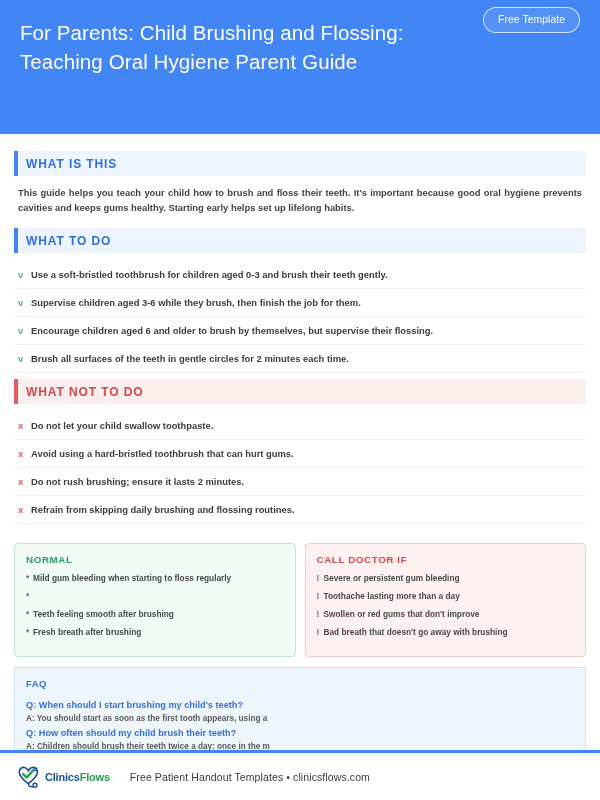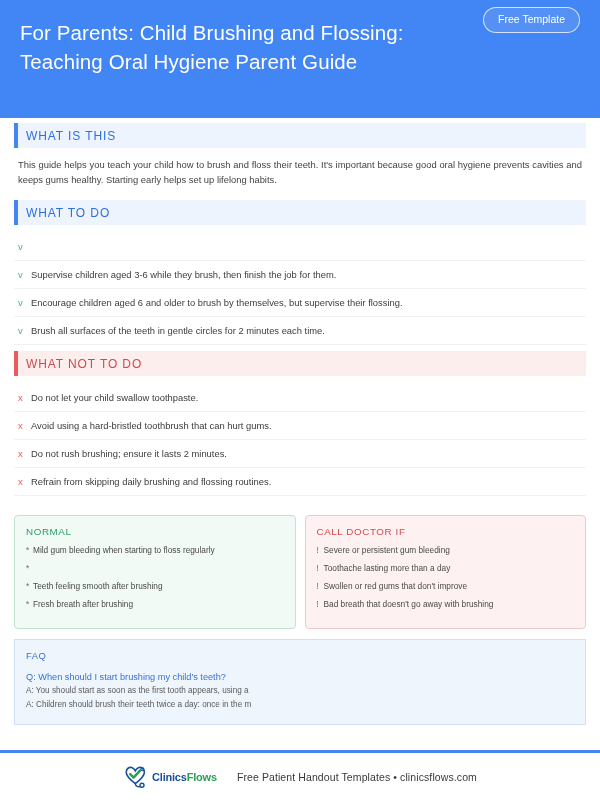--- a/index.html
+++ b/index.html
@@ -13,21 +13,21 @@
     font-family: "Liberation Sans", sans-serif;
     background: #ffffff;
     color: #333333;
     position: relative;
     overflow: hidden;
   }
 
   
   #doc-header {
     background: #4285f4;
-    height: 118px;
+    height: 134px;
     padding: 18px 20px 0 20px;
     position: relative;
   }
   #doc-title {
     color: #ffffff;
     font-size: 20.5px;
     line-height: 29px;
     font-weight: 400;
     letter-spacing: 0.1px;
     max-width: 450px;
@@ -41,21 +41,22 @@
     color: #ffffff;
     font-size: 10.5px;
     padding: 6px 14px 7px 14px;
     background: rgba(255,255,255,0.10);
     white-space: nowrap;
     line-height: 1;
   }
 
   
   #doc-body {
-    padding: 0 14px 0 14px;
+    padding: 12px 14px 0 14px;
+    font-weight: bold;
   }
 
   
   .section-bar {
     display: flex;
     align-items: center;
     height: 25px;
     margin-top: 5px;
     margin-bottom: 8px;
     font-size: 12px;
@@ -165,21 +166,21 @@
   }
 
   
   #doc-footer {
     position: absolute;
     left: 0; right: 0; bottom: 0;
     height: 50px;
     border-top: 3px solid #4285f4;
     display: flex;
     align-items: center;
-    justify-content: center;
+    justify-content: flex-start;
     padding: 0 16px;
     background: #ffffff;
   }
   #footer-logo { display: flex; align-items: center; gap: 3px; }
   #footer-logo-text { font-size: 11px; font-weight: bold; letter-spacing: -0.2px; }
   .lg-clinics { color: #1a4f9c; }
   .lg-flows   { color: #27a052; }
   #footer-note {
     font-size: 10.5px;
     color: #3a3a3a;
@@ -203,20 +204,21 @@
   </div>
   <div id="intro-text">This guide helps you teach your child how to brush and floss their teeth. It's important because good oral hygiene prevents cavities and keeps gums healthy. Starting early helps set up lifelong habits.</div>
 
   <div class="section-bar blue">
     <span class="accent"></span>
     <span>WHAT TO DO</span>
   </div>
   <div class="bullet-list">
     <div class="bullet-row">
       <span class="mark ok">v</span>
+      <span>Use a soft-bristled toothbrush for children aged 0-3 and brush their teeth gently.</span>
     </div>
     <div class="bullet-row">
       <span class="mark ok">v</span>
       <span>Supervise children aged 3-6 while they brush, then finish the job for them.</span>
     </div>
     <div class="bullet-row">
       <span class="mark ok">v</span>
       <span>Encourage children aged 6 and older to brush by themselves, but supervise their flossing.</span>
     </div>
     <div class="bullet-row">
@@ -288,20 +290,21 @@
         <span>Bad breath that doesn't go away with brushing</span>
       </div>
     </div>
 
   </div>
 
   <div id="faq-panel">
     <div id="faq-title">FAQ</div>
     <div class="faq-q">Q: When should I start brushing my child's teeth?</div>
     <div class="faq-a">A: You should start as soon as the first tooth appears, using a</div>
+    <div class="faq-q">Q: How often should my child brush their teeth?</div>
     <div class="faq-a">A: Children should brush their teeth twice a day: once in the m</div>
   </div>
 
 </div>
 
 <div id="doc-footer">
   <div id="footer-logo">
     <svg width="26" height="24" viewBox="0 0 26 24">
       <path d="M3.2 7.2 C3.2 3.6 6.2 1.8 8.7 2.6 C10.3 3.1 11.5 4.4 12.3 5.8 C13.1 4.4 14.3 3.1 15.9 2.6 C18.4 1.8 21.4 3.6 21.4 7.2 C21.4 11.6 16.2 15.6 12.3 18.6 C8.4 15.6 3.2 11.6 3.2 7.2 Z" fill="none" stroke="#1a4f9c" stroke-width="1.6"></path>
       <path d="M7.2 9.1 L10.6 12.6 L17.2 5.4" fill="none" stroke="#27a052" stroke-width="2.4" stroke-linecap="round" stroke-linejoin="round"></path>

